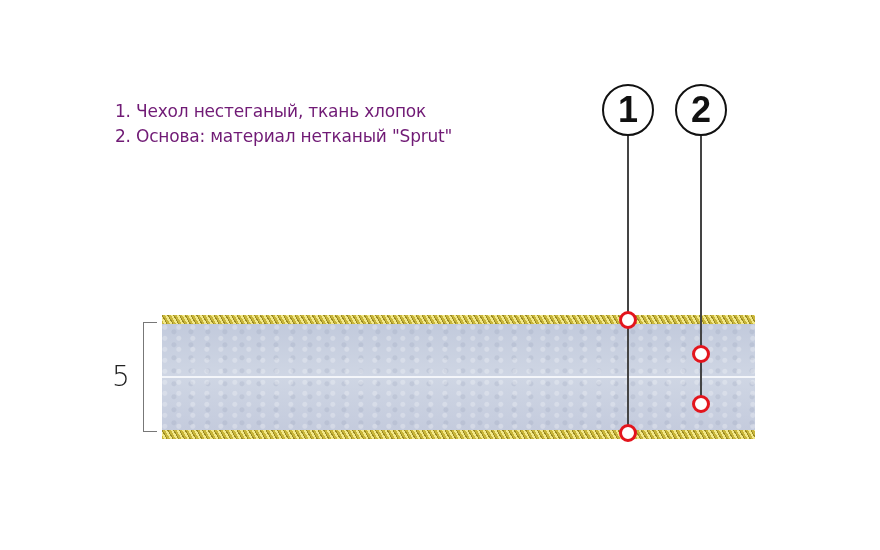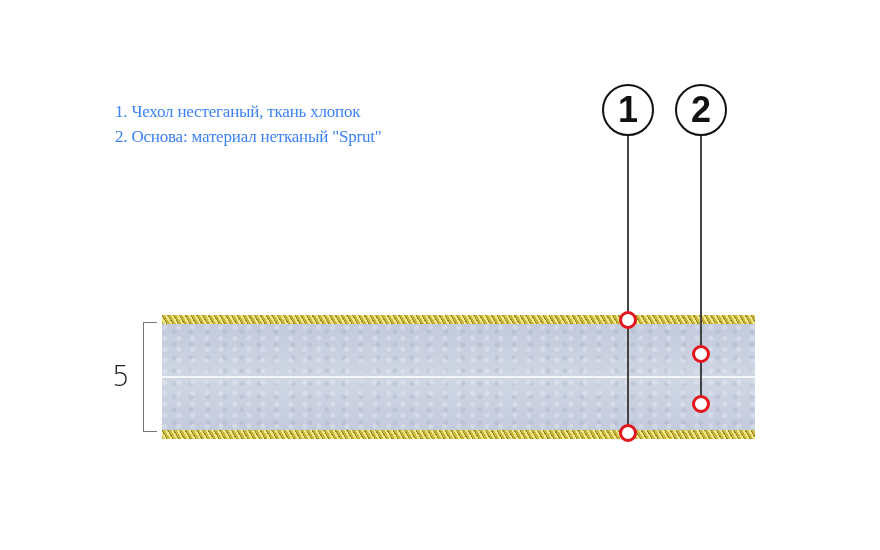--- a/index.html
+++ b/index.html
@@ -1,17 +1,17 @@
 <!DOCTYPE html>
 <html><head>
 <meta charset="utf-8">
 <style>
   html,body{margin:0;padding:0;background:#ffffff;}
   body{width:880px;height:550px;position:relative;overflow:hidden;font-family:"DejaVu Sans",sans-serif;}
-  .legend{position:absolute;left:115px;top:99px;font-size:17px;line-height:25px;color:#3b82f6;letter-spacing:-0.2px;font-family:Liberation Serif, serif;}
+  .legend{position:absolute;left:115px;top:99px;font-size:17px;line-height:25px;color:#701a75;letter-spacing:-0.2px;}
   .legend div{white-space:nowrap;}
   .callout{position:absolute;width:52px;height:52px;border:2px solid #111;border-radius:50%;background:#fff;
     display:flex;align-items:center;justify-content:center;font-family:"Liberation Sans",sans-serif;font-weight:bold;font-size:36px;color:#111;box-sizing:border-box;}
   .vline{position:absolute;width:2px;background:#444;}
   .ticking{position:absolute;left:162px;width:593px;height:9px;
     background:repeating-linear-gradient(60deg,#c9b63a 0px,#c9b63a 2px,#f3e98a 2px,#f3e98a 4px,#9a8a25 4px,#9a8a25 5px);}
   .foam{position:absolute;left:162px;top:324px;width:593px;height:106px;
     background:
       radial-gradient(circle at 20% 30%, rgba(255,255,255,0.25) 0 2px, transparent 3px),
       radial-gradient(circle at 70% 60%, rgba(120,130,160,0.15) 0 2px, transparent 3px),

